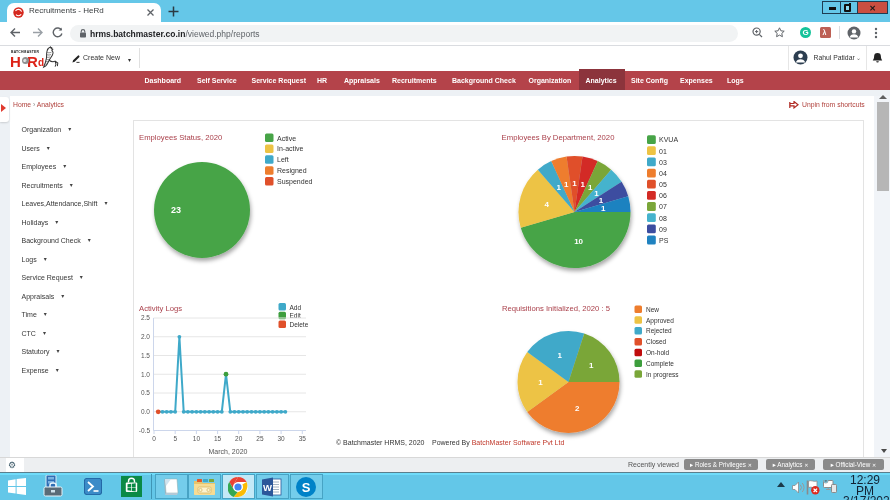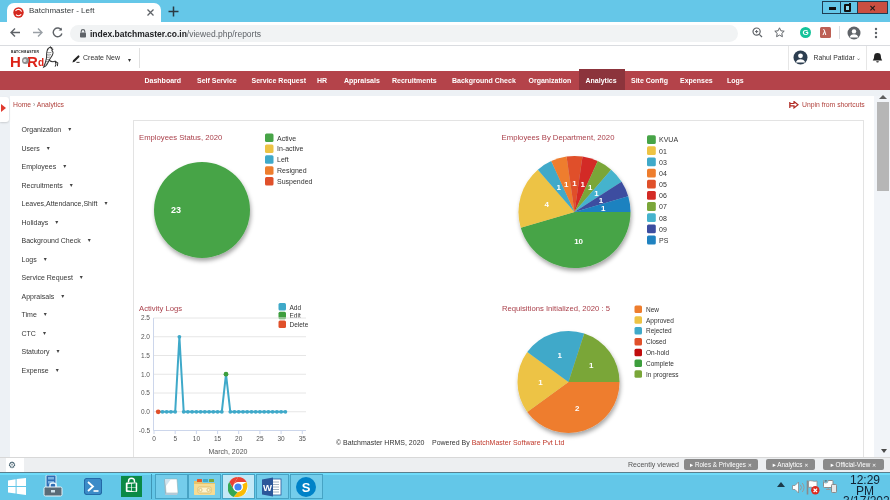--- a/index.html
+++ b/index.html
@@ -32,21 +32,21 @@
 .tbox{position:absolute;top:474px;height:25px;border:1px solid #47a3c4;background:#74cdeb}
 </style></head>
 <body>
 
 <div class="abs" id="titlebar"></div>
 <div class="abs" id="tab"></div>
 <svg class="abs" style="left:13px;top:7px" width="11" height="11" viewBox="0 0 11 11">
     <circle cx="5.5" cy="5.5" r="5.2" fill="#d5281e"></circle>
     <path d="M2.5,4 A3.4,3.4 0 0 1 8.6,4.6 M8.2,7.4 A3.4,3.4 0 0 1 3,7.6" stroke="#fff" stroke-width="1.1" fill="none"></path>
   </svg>
-<div class="abs tabtxt">Batchmaster - Left</div>
+<div class="abs tabtxt">Recruitments - HeRd</div>
 <svg class="abs" style="left:146px;top:8px" width="9" height="9" viewBox="0 0 9 9">
     <path d="M1.5,1.5 L7.5,7.5 M7.5,1.5 L1.5,7.5" stroke="#5f6368" stroke-width="1.3"></path>
   </svg>
 <svg class="abs" style="left:168px;top:6px" width="11" height="11" viewBox="0 0 11 11">
     <path d="M5.5,0.5 V10.5 M0.5,5.5 H10.5" stroke="#2b3a42" stroke-width="1.5"></path>
   </svg>
 
 <div class="abs" style="left:822px;top:1px;width:19px;height:13px;background:#65c7e8;border:1px solid #1e3c52"></div>
 <div class="abs" style="left:828.5px;top:7px;width:7px;height:2.5px;background:#111"></div>
 <div class="abs" style="left:840px;top:1px;width:18px;height:13px;background:#65c7e8;border:1px solid #1e3c52"></div>
@@ -64,21 +64,21 @@
   </svg>
 <svg class="abs" style="left:52px;top:27px" width="11" height="11" viewBox="0 0 11 11">
     <path d="M9.5,3.2 A4.4,4.4 0 1 0 9.9,6.5" stroke="#5f6368" stroke-width="1.4" fill="none"></path>
     <path d="M9.7,0.5 V3.6 H6.6 Z" fill="#5f6368"></path>
   </svg>
 <div class="abs" id="urlpill"></div>
 <svg class="abs" style="left:79px;top:29px" width="8" height="9" viewBox="0 0 8 9">
     <rect x="1" y="3.5" width="6" height="5" rx="0.8" fill="#5f6368"></rect>
     <path d="M2.2,3.5 V2.4 a1.8,1.8 0 0 1 3.6,0 V3.5" stroke="#5f6368" stroke-width="1.1" fill="none"></path>
   </svg>
-<div class="abs urltxt"><b style="font-weight:bold">index.batchmaster.co.in</b><span style="color:#5f6368">/viewed.php/reports</span></div>
+<div class="abs urltxt"><b style="font-weight:bold">hrms.batchmaster.co.in</b><span style="color:#5f6368">/viewed.php/reports</span></div>
 <svg class="abs" style="left:752px;top:27px" width="11" height="11" viewBox="0 0 11 11">
     <circle cx="4.6" cy="4.6" r="3.6" stroke="#5f6368" stroke-width="1.2" fill="none"></circle>
     <path d="M7.3,7.3 L10,10" stroke="#5f6368" stroke-width="1.2"></path>
     <path d="M3,4.6 h3.2 M4.6,3 v3.2" stroke="#5f6368" stroke-width="1"></path>
   </svg>
 <svg class="abs" style="left:774px;top:27px" width="11" height="11" viewBox="0 0 11 11">
     <path d="M5.5,0.8 L6.9,3.8 L10.2,4.2 L7.8,6.4 L8.4,9.7 L5.5,8.1 L2.6,9.7 L3.2,6.4 L0.8,4.2 L4.1,3.8 Z" stroke="#5f6368" stroke-width="1" fill="none"></path>
   </svg>
 <div class="abs" style="left:800px;top:27px;width:11px;height:11px;border-radius:50%;background:#15c39a;color:#fff;font-size:8px;font-weight:bold;text-align:center;line-height:11px">G</div>
 <div class="abs" style="left:820px;top:27px;width:11px;height:11px;background:#bd5f54;border-radius:1.5px"></div>

